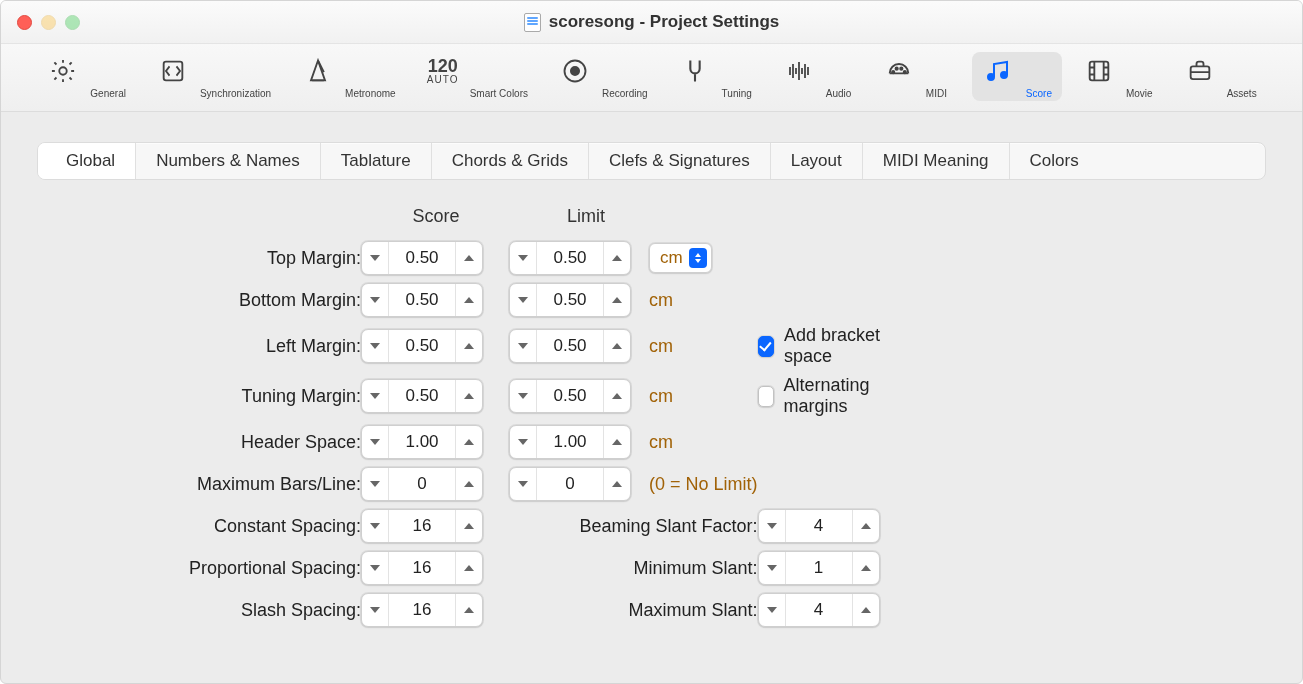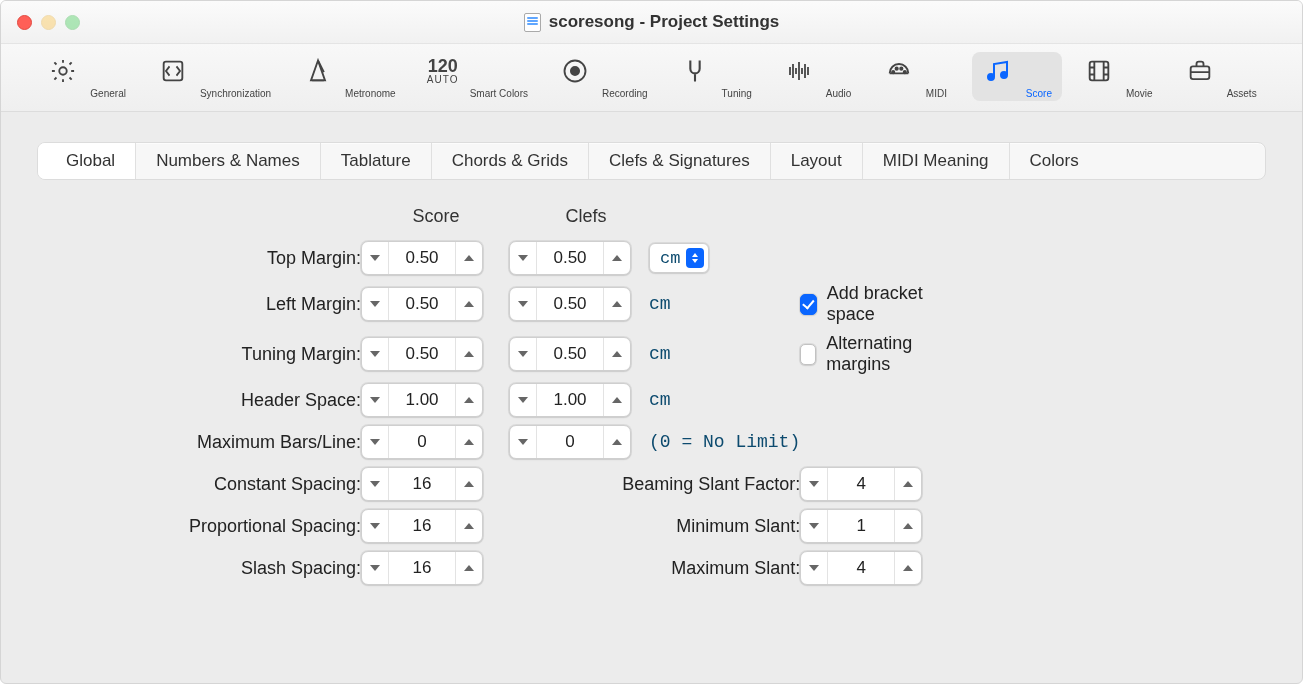--- a/index.html
+++ b/index.html
@@ -72,21 +72,21 @@
   
   .content{padding:26px 60px 0;}
   .col-headers{display:flex;margin-left:300px;}
   .col-headers .h{width:150px;text-align:center;font-size:18px;color:#333;}
   
   table.form{border-collapse:separate;border-spacing:0 8px;margin-top:6px;}
   table.form td{vertical-align:middle;padding:0;}
   td.lab{width:300px;text-align:right;padding-right:18px;font-size:18px;color:#222;white-space:nowrap;}
   td.spin{width:140px;}
   td.spin + td.spin{padding-left:8px;}
-  td.unit{padding-left:16px;font-size:18px;color:#0c4a6e;white-space:nowrap;font-family:Liberation Mono, monospace;}
+  td.unit{padding-left:16px;font-size:18px;color:#a16207;white-space:nowrap;}
   td.extra{padding-left:22px;}
   
   .stepper{
     display:flex;align-items:center;width:120px;height:32px;
     background:var(--field-bg);border:1px solid #cfcfcf;border-radius:7px;
     box-shadow:var(--shadow);overflow:hidden;
   }
   .stepper .btn{width:26px;height:100%;display:flex;align-items:center;justify-content:center;color:#555;cursor:default;}
   .stepper .btn.dec{border-right:1px solid #e3e3e3;}
   .stepper .btn.inc{border-left:1px solid #e3e3e3;}
@@ -261,21 +261,21 @@
       <div class="sub-item"><span>Layout</span></div>
       <div class="sub-item"><span>MIDI Meaning</span></div>
       <div class="sub-item"><span>Colors</span></div>
     </div>
   </div>
 
   <div class="content">
 
     <div class="col-headers">
       <div class="h">Score</div>
-      <div class="h">Clefs</div>
+      <div class="h">Limit</div>
     </div>
 
     <table class="form">
 
       <tbody>
           <tr>
         <td class="lab">Top Margin:</td>
         <td class="spin">
           <div class="stepper">
             <span class="btn dec">
@@ -303,20 +303,47 @@
             <span class="pv">cm</span>
             <span class="pbtn">
                   <span class="t"></span>
                   <span class="b"></span>
                 </span>
           </span>
         </td>
         <td></td>
       </tr>
 
+      <tr>
+        <td class="lab">Bottom Margin:</td>
+        <td class="spin">
+              <div class="stepper">
+                <span class="btn dec">
+                  <span class="chevd"></span>
+                </span>
+                <span class="val">0.50</span>
+                <span class="btn inc">
+                  <span class="chevu"></span>
+                </span>
+              </div>
+            </td>
+        <td class="spin">
+              <div class="stepper">
+                <span class="btn dec">
+                  <span class="chevd"></span>
+                </span>
+                <span class="val">0.50</span>
+                <span class="btn inc">
+                  <span class="chevu"></span>
+                </span>
+              </div>
+            </td>
+        <td class="unit">cm</td>
+        <td></td>
+      </tr>
 
       <tr>
         <td class="lab">Left Margin:</td>
         <td class="spin">
               <div class="stepper">
                 <span class="btn dec">
                   <span class="chevd"></span>
                 </span>
                 <span class="val">0.50</span>
                 <span class="btn inc">

